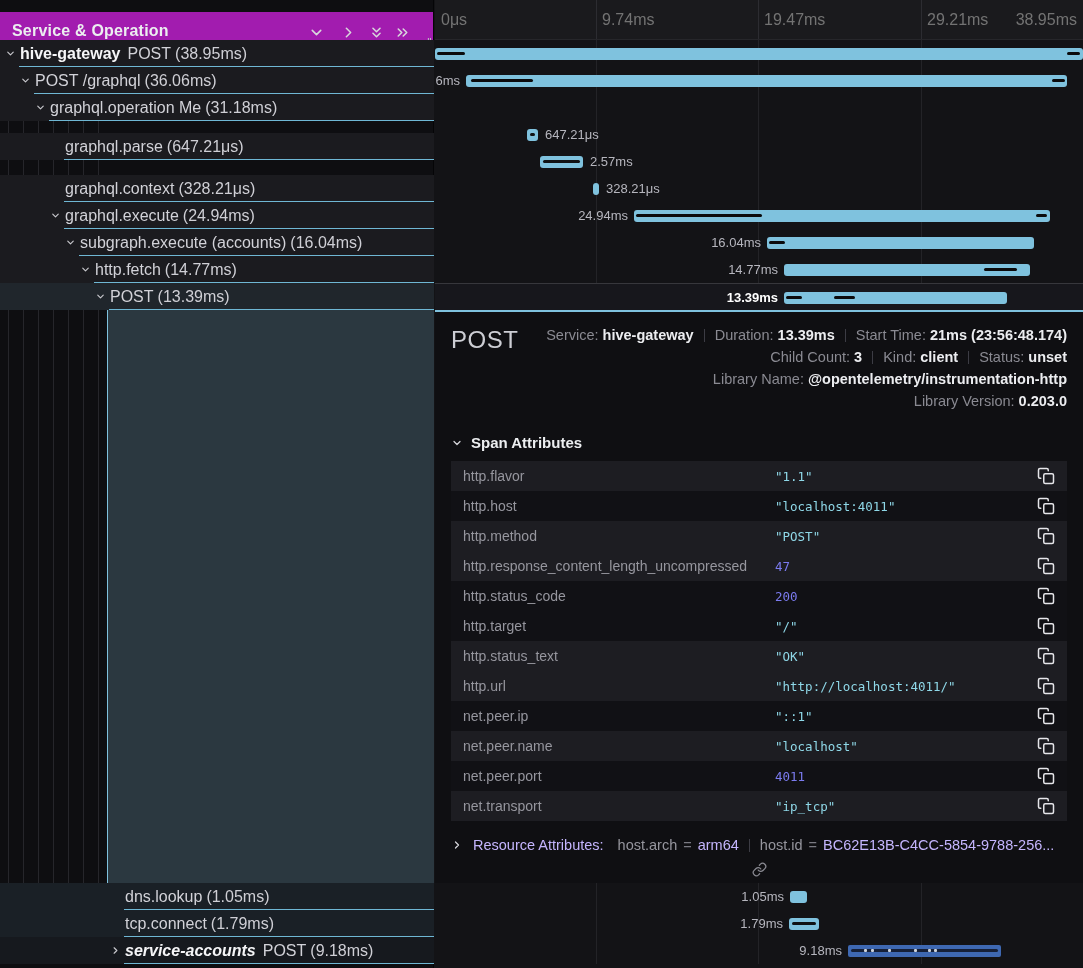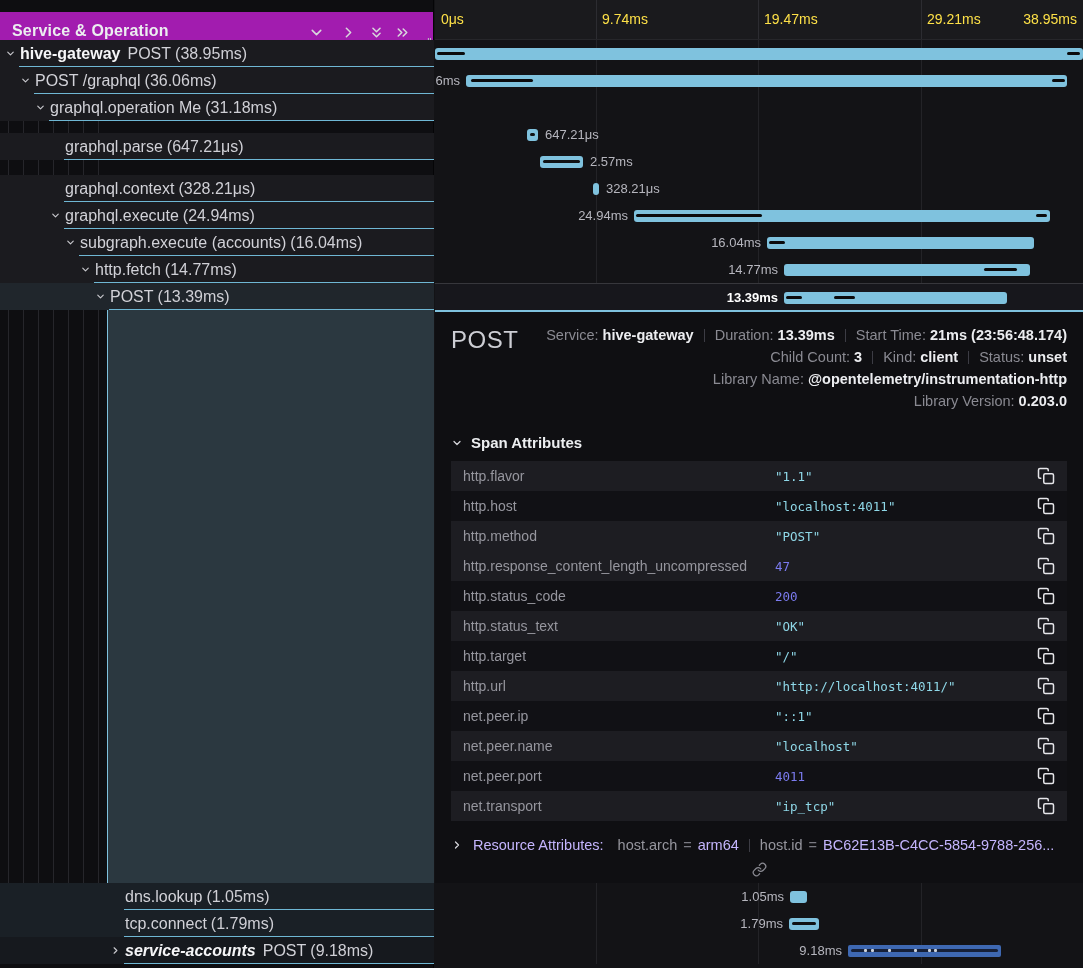--- a/index.html
+++ b/index.html
@@ -30,21 +30,21 @@
   .trow.sel { background:#20262c; }
   .trow.child { background:#1a2026; }
   .trow.child2 { background:#16191e; }
 
   .focus-block { position:absolute; left:107px; top:310px; width:327px; height:573px;
     background:#2b3840; border-left:1px solid #7fc2de; }
 
   
   .right-pane { position:absolute; left:435px; top:0; width:648px; height:968px; background:#131316; }
   .rp-header { position:absolute; left:0; top:0; width:648px; height:40px; background:#1a1a1d; border-bottom:1px solid #26262a; }
-  .tick { position:absolute; top:11px; font-size:14px; color:#fde047; }
+  .tick { position:absolute; top:11px; font-size:16px; color:#737373; }
   .grid { position:absolute; top:0; bottom:0; width:1px; background:#2c2c31; }
   .grid.dim { background:#232327; }
 
   .bars-top { position:absolute; left:0; top:40px; width:648px; height:270px; overflow:hidden; }
   .bars-bottom { position:absolute; left:0; top:883px; width:648px; height:81px; overflow:hidden; }
   .brow { position:absolute; left:0; width:648px; height:27px; }
   .brow.sel { background:#17171c; border-top:1px solid rgba(255,255,255,.14); }
   .bar { position:absolute; top:8px; height:12px; background:#7fc2de; border-radius:3px; cursor:pointer; }
   .bar.svc2 { background:#3e68b2; border-radius:2px; }
   .bar .dash { position:absolute; top:4px; height:3px; background:#0b0b0d; border-radius:2px; }
@@ -354,33 +354,33 @@
         <div class="arow dk">
             <span class="ak">http.status_code</span>
             <span class="av num">200</span>
             <button class="copy">
               <svg viewBox="0 0 24 24" fill="none" stroke="currentColor" stroke-width="2" stroke-linecap="round" stroke-linejoin="round">
                 <rect x="9" y="9" width="13" height="13" rx="2"></rect>
                 <path d="M5 15H4a2 2 0 0 1-2-2V4a2 2 0 0 1 2-2h9a2 2 0 0 1 2 2v1"></path>
               </svg>
             </button>
           </div>
-        <div class="arow lt">
-            <span class="ak">http.status_text</span>
-            <span class="av">"OK"</span>
-            <button class="copy">
-              <svg viewBox="0 0 24 24" fill="none" stroke="currentColor" stroke-width="2" stroke-linecap="round" stroke-linejoin="round">
-                <rect x="9" y="9" width="13" height="13" rx="2"></rect>
-                <path d="M5 15H4a2 2 0 0 1-2-2V4a2 2 0 0 1 2-2h9a2 2 0 0 1 2 2v1"></path>
-              </svg>
-            </button>
-          </div>
         <div class="arow dk">
             <span class="ak">http.target</span>
             <span class="av">"/"</span>
+            <button class="copy">
+              <svg viewBox="0 0 24 24" fill="none" stroke="currentColor" stroke-width="2" stroke-linecap="round" stroke-linejoin="round">
+                <rect x="9" y="9" width="13" height="13" rx="2"></rect>
+                <path d="M5 15H4a2 2 0 0 1-2-2V4a2 2 0 0 1 2-2h9a2 2 0 0 1 2 2v1"></path>
+              </svg>
+            </button>
+          </div>
+        <div class="arow lt">
+            <span class="ak">http.status_text</span>
+            <span class="av">"OK"</span>
             <button class="copy">
               <svg viewBox="0 0 24 24" fill="none" stroke="currentColor" stroke-width="2" stroke-linecap="round" stroke-linejoin="round">
                 <rect x="9" y="9" width="13" height="13" rx="2"></rect>
                 <path d="M5 15H4a2 2 0 0 1-2-2V4a2 2 0 0 1 2-2h9a2 2 0 0 1 2 2v1"></path>
               </svg>
             </button>
           </div>
         <div class="arow lt">
             <span class="ak">http.url</span>
             <span class="av">"http://localhost:4011/"</span>

